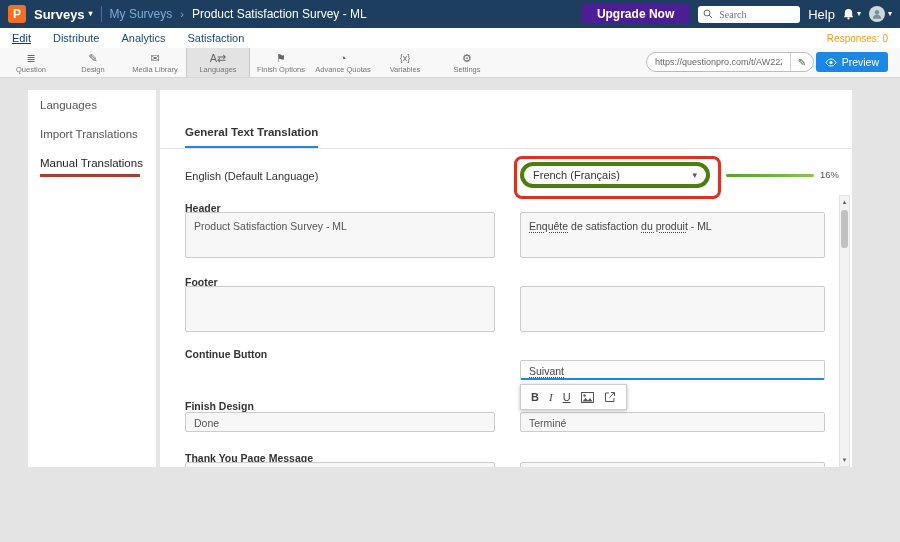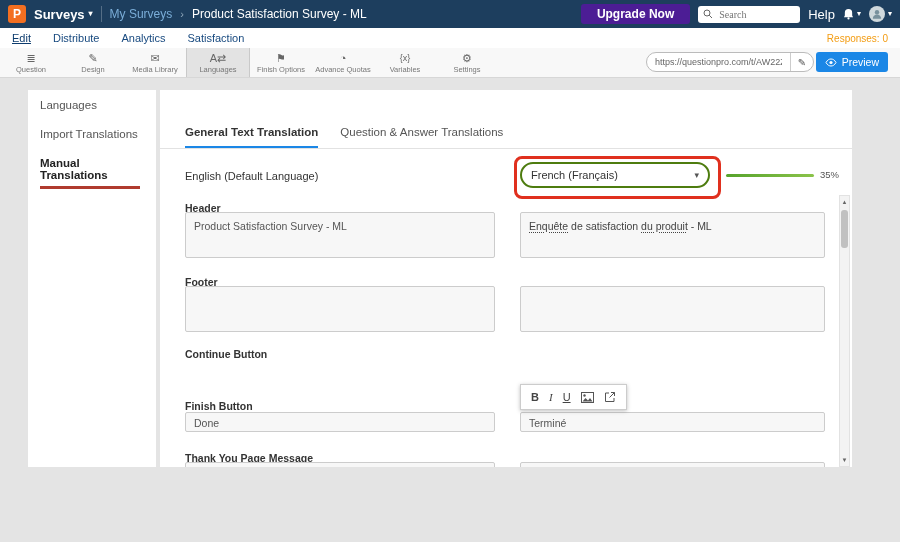--- a/index.html
+++ b/index.html
@@ -35,32 +35,32 @@
   .titem .lb{font-size:7.5px;color:#777;white-space:nowrap}
   .titem.active{background:#e3e3e3;border-left:1px solid #c9c9c9;border-right:1px solid #c9c9c9}
   .urlpill{position:absolute;top:52px;right:86px;width:168px;height:20px;border:1px solid #bbb;border-radius:10px;background:#fff;display:flex;align-items:center;overflow:hidden;box-sizing:border-box}
   .urlpill input{border:0;outline:0;flex:1;font-size:9px;color:#666;padding:0 8px;font-family:inherit;background:transparent;min-width:0}
   .urlpencil{width:22px;height:100%;border-left:1px solid #ccc;display:flex;align-items:center;justify-content:center;font-size:10px;color:#555}
   .preview{position:absolute;top:52px;right:12px;height:20px;padding:0 9px;background:#1b87e6;border-radius:3px;color:#fff;font-size:10.5px;display:flex;align-items:center;gap:5px;cursor:pointer}
 
   
   .sidebar{position:absolute;top:90px;left:28px;width:128px;height:377px;background:#fff}
   .sitem{padding:9px 12px 8px;font-size:11.5px;color:#555;cursor:pointer}
-  .sitem.active{font-weight:bold;color:#222;padding-bottom:2px}
+  .sitem.active{font-weight:normal;color:#222;padding-bottom:2px}
   .redbar{margin:3px 0 0 12px;width:100px;height:3px;background:#b03b2e}
 
   
   .card{position:absolute;top:90px;left:160px;width:692px;height:377px;background:#fff;overflow:hidden}
   .tabs{position:absolute;top:36px;left:25px;display:flex;gap:22px}
   .tab{font-size:11.5px;color:#555;padding-bottom:8px;cursor:pointer}
   .tab.active{font-weight:bold;color:#333;border-bottom:3px solid #1b87e6}
   .tabline{position:absolute;top:58px;left:0;width:692px;height:1px;background:#e2e2e2}
 
   .srclang{position:absolute;top:80px;left:25px;font-size:11px;font-weight:normal;color:#333}
-  .dropdown{position:absolute;top:72px;left:360px;width:190px;height:26px;border:2px solid #4d7c0f;border-radius:13px;background:#fff;display:flex;align-items:center;justify-content:space-between;padding:0 9px;box-sizing:border-box;font-size:11px;color:#333;cursor:pointer}
+  .dropdown{position:absolute;top:72px;left:360px;width:190px;height:26px;border:4px solid #4d7c0f;border-radius:13px;background:#fff;display:flex;align-items:center;justify-content:space-between;padding:0 9px;box-sizing:border-box;font-size:11px;color:#333;cursor:pointer}
   .dd-caret{font-size:9px;color:#555}
   .annotation{position:absolute;top:66px;left:354px;width:201px;height:37px;border:3px solid #e0301e;border-radius:8px;pointer-events:none}
   .progress{position:absolute;top:84px;left:566px;width:88px;height:3px;border-radius:2px;background:linear-gradient(to right,#56a32c,#8bc34a)}
   .pct{position:absolute;top:79px;left:660px;font-size:9.5px;color:#555}
 
   .flabel{position:absolute;font-size:10.5px;font-weight:bold;color:#333;left:25px}
   .tbox{position:absolute;background:#f7f7f7;border:1px solid #ccc;border-radius:2px;font-size:10.5px;color:#555;padding:6px 8px;box-sizing:border-box;overflow:hidden;line-height:1.35}
   .col-l{left:25px;width:310px}
   .col-r{left:360px;width:305px}
   .h46{height:46px}
@@ -189,71 +189,73 @@
     <div class="sitem">Languages</div>
     <div class="sitem">Import Translations</div>
     <div class="sitem active">Manual Translations</div>
     <div class="redbar"></div>
   </div>
 
   <div class="card">
 
     <div class="tabs">
       <span class="tab active">General Text Translation</span>
-      <span class="tab">Question &amp; Answer Translations</span>
     </div>
     <div class="tabline"></div>
 
     <div class="srclang">English (Default Language)</div>
     <div class="dropdown">
       <span>French (Français)</span>
       <span class="dd-caret">▾</span>
     </div>
     <div class="annotation"></div>
     <div class="progress"></div>
-    <div class="pct">35%</div>
+    <div class="pct">16%</div>
 
     <div class="flabel" style="top:112px">Header</div>
     <div class="tbox col-l h46" style="top:122px">
       <span>Product Satisfaction Survey - ML</span>
     </div>
     <div class="tbox col-r h46" style="top:122px">
       <span class="seg-u">Enquête</span><span class="seg"> de satisfaction </span><span class="seg-u">du produit</span><span class="seg"> - ML</span>
     </div>
 
     <div class="flabel" style="top:186px">Footer</div>
     <div class="tbox col-l h46" style="top:196px">
       <span></span>
     </div>
     <div class="tbox col-r h46" style="top:196px">
       <span></span>
     </div>
 
     <div class="flabel" style="top:258px">Continue Button</div>
+    <div class="tbox col-r h20 focused" style="top:270px">
+      <span class="dotted">Suivant</span>
+    </div>
 
     <div class="fmtbar">
       <span class="fbtn b">B</span>
       <span class="fbtn i">I</span>
       <span class="fbtn u">U</span>
       <span class="fbtn" style="display:flex">
         <svg width="13" height="11" viewBox="0 0 13 11">
             <rect x="0.5" y="0.5" width="12" height="10" fill="none" stroke="#555"></rect>
             <circle cx="3.5" cy="3.5" r="1.2" fill="#555"></circle>
             <path d="M1.5 9.5l3-3.5 2.5 2.5 2-2.5 2.5 3.5z" fill="#555"></path>
           </svg>
       </span>
       <span class="fbtn" style="display:flex">
         <svg width="12" height="12" viewBox="0 0 12 12" fill="none" stroke="#555">
             <path d="M5 2H1.5v8.5H10V7"></path>
             <path d="M7 1.5h3.5V5M10.5 1.5L5.5 6.5"></path>
           </svg>
       </span>
     </div>
 
-    <div class="flabel" style="top:310px">Finish Button</div>
+    <div class="flabel" style="top:310px">Finish Design</div>
     <div class="tbox col-r h20" style="top:322px">
       <span>Terminé</span>
     </div>
     <div class="tbox col-l h20" style="top:322px">
       <span>Done</span>
     </div>
 
     <div class="flabel" style="top:362px">Thank You Page Message</div>
     <div class="tbox col-l" style="top:372px;height:40px">
       <span></span>

